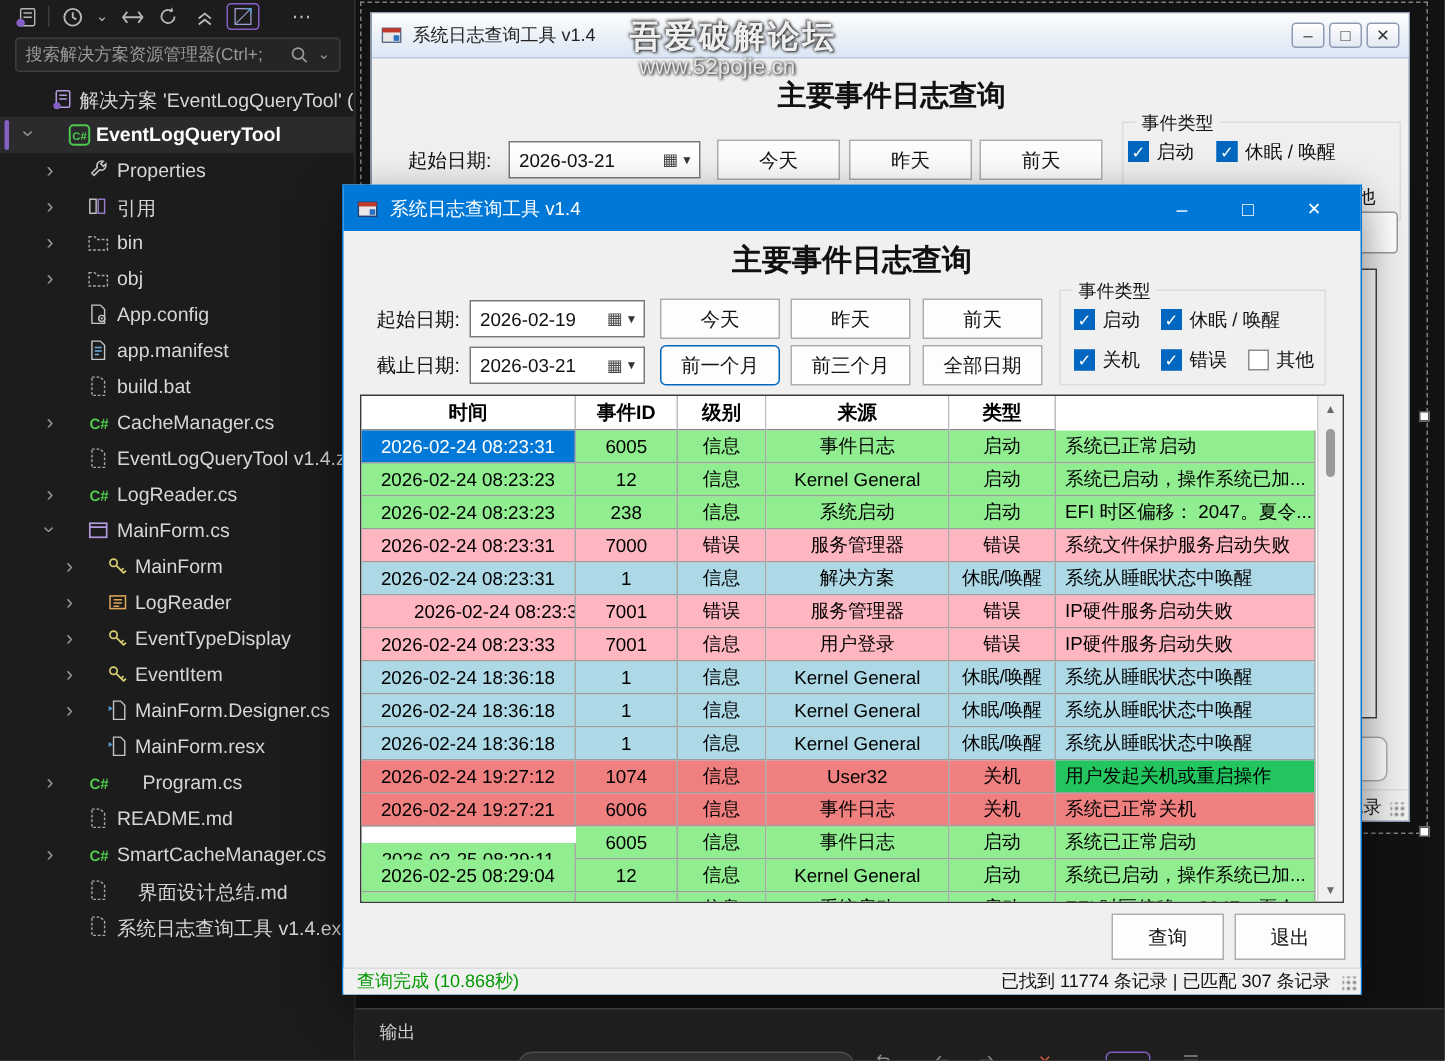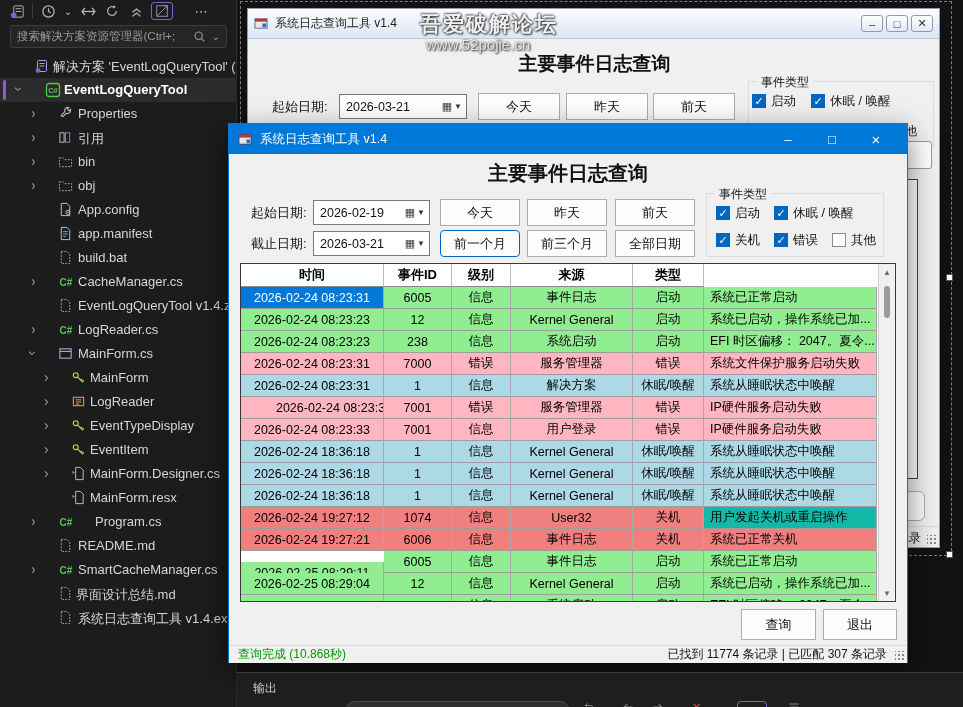--- a/index.html
+++ b/index.html
@@ -383,21 +383,21 @@
           <span class="chev" style="left: 31px;">›</span>
           <span class="tico" style="left: 58px;"><svg width="16" height="16" viewBox="0 0 16 16">
               <text x="8" y="12" font-size="10" font-weight="bold" fill="#4ec94e" text-anchor="middle">C#</text>
             </svg></span>
           <span class="tlabel" style="left: 78px;">SmartCacheManager.cs</span>
         </div>
         <div class="trow" style="top: 530px;">
           <span class="tico" style="left: 58px;"><svg width="15" height="15" viewBox="0 0 16 16">
               <path d="M3.5 1.5h6l3 3v10h-9z" fill="none" stroke="#a8a8a8" stroke-dasharray="2 1.3"></path>
             </svg></span>
-          <span class="tlabel" style="left: 76px;">界面设计总结.md</span>
+          <span class="tlabel" style="left: 92px;">界面设计总结.md</span>
         </div>
         <div class="trow" style="top: 554px;">
           <span class="tico" style="left: 58px;"><svg width="15" height="15" viewBox="0 0 16 16">
               <path d="M3.5 1.5h6l3 3v10h-9z" fill="none" stroke="#a8a8a8" stroke-dasharray="2 1.3"></path>
             </svg></span>
           <span class="tlabel" style="left: 78px;">系统日志查询工具 v1.4.exe</span>
         </div>
       </div>
   </div>
 
@@ -525,21 +525,21 @@
         <div class="gc" style="left: 143px; top: 221px; width: 68px; background: rgb(173, 216, 230);">1</div>
         <div class="gc" style="left: 211px; top: 221px; width: 59px; background: rgb(173, 216, 230);">信息</div>
         <div class="gc" style="left: 270px; top: 221px; width: 122px; background: rgb(173, 216, 230);">Kernel General</div>
         <div class="gc" style="left: 392px; top: 221px; width: 71px; background: rgb(173, 216, 230);">休眠/唤醒</div>
         <div class="gc left" style="left: 463px; top: 221px; width: 173px; background: rgb(173, 216, 230);">系统从睡眠状态中唤醒</div>
         <div class="gc" style="left: 0px; top: 243px; width: 143px; background: rgb(240, 128, 128);">2026-02-24 19:27:12</div>
         <div class="gc" style="left: 143px; top: 243px; width: 68px; background: rgb(240, 128, 128);">1074</div>
         <div class="gc" style="left: 211px; top: 243px; width: 59px; background: rgb(240, 128, 128);">信息</div>
         <div class="gc" style="left: 270px; top: 243px; width: 122px; background: rgb(240, 128, 128);">User32</div>
         <div class="gc" style="left: 392px; top: 243px; width: 71px; background: rgb(240, 128, 128);">关机</div>
-        <div class="gc left" style="left: 463px; top: 243px; width: 173px; background: #14b8a6;">用户发起关机或重启操作</div>
+        <div class="gc left" style="left: 463px; top: 243px; width: 173px; background: #22c55e;">用户发起关机或重启操作</div>
         <div class="gc" style="left: 0px; top: 265px; width: 143px; background: rgb(240, 128, 128);">2026-02-24 19:27:21</div>
         <div class="gc" style="left: 143px; top: 265px; width: 68px; background: rgb(240, 128, 128);">6006</div>
         <div class="gc" style="left: 211px; top: 265px; width: 59px; background: rgb(240, 128, 128);">信息</div>
         <div class="gc" style="left: 270px; top: 265px; width: 122px; background: rgb(240, 128, 128);">事件日志</div>
         <div class="gc" style="left: 392px; top: 265px; width: 71px; background: rgb(240, 128, 128);">关机</div>
         <div class="gc left" style="left: 463px; top: 265px; width: 173px; background: rgb(240, 128, 128);">系统已正常关机</div>
         <div class="gc" style="left: 0px; top: 298px; width: 143px; background: rgb(144, 238, 144);">2026-02-25 08:29:11</div>
         <div class="gc" style="left: 143px; top: 287px; width: 68px; background: rgb(144, 238, 144);">6005</div>
         <div class="gc" style="left: 211px; top: 287px; width: 59px; background: rgb(144, 238, 144);">信息</div>
         <div class="gc" style="left: 270px; top: 287px; width: 122px; background: rgb(144, 238, 144);">事件日志</div>

